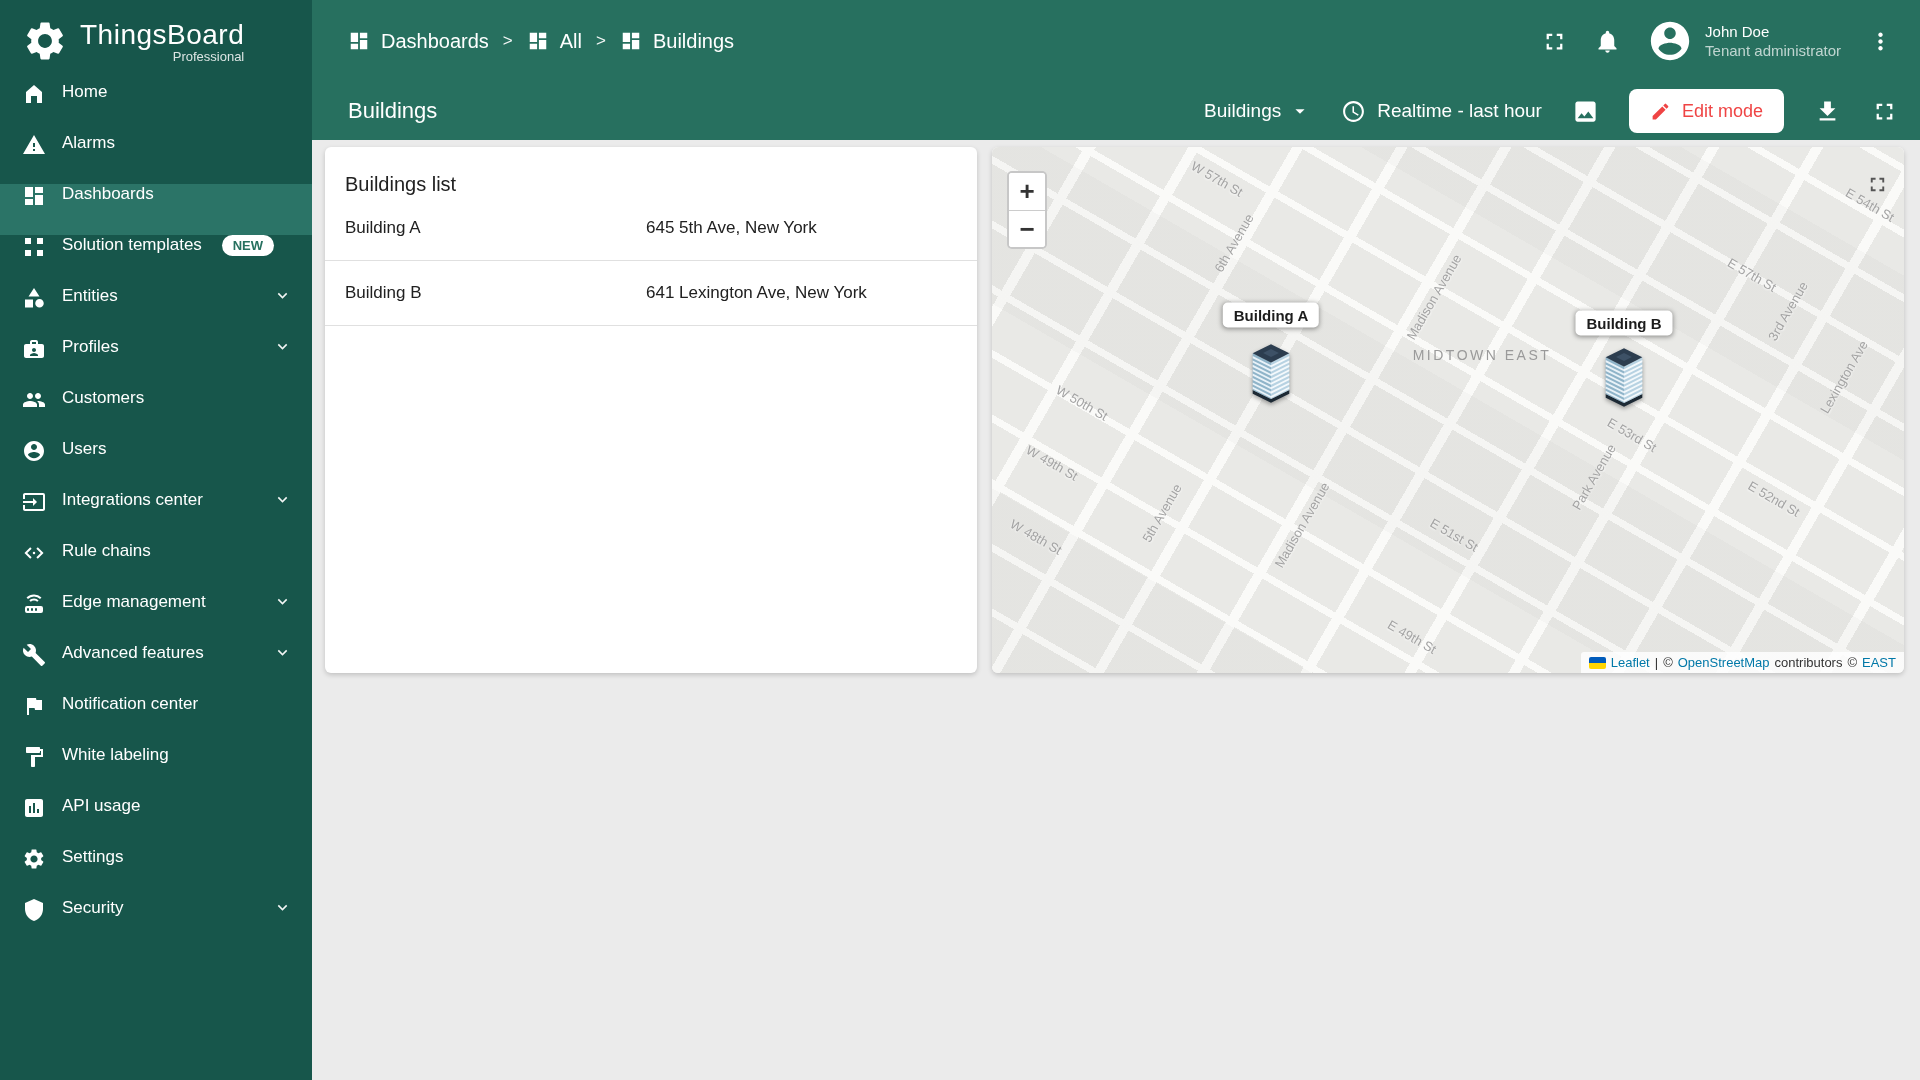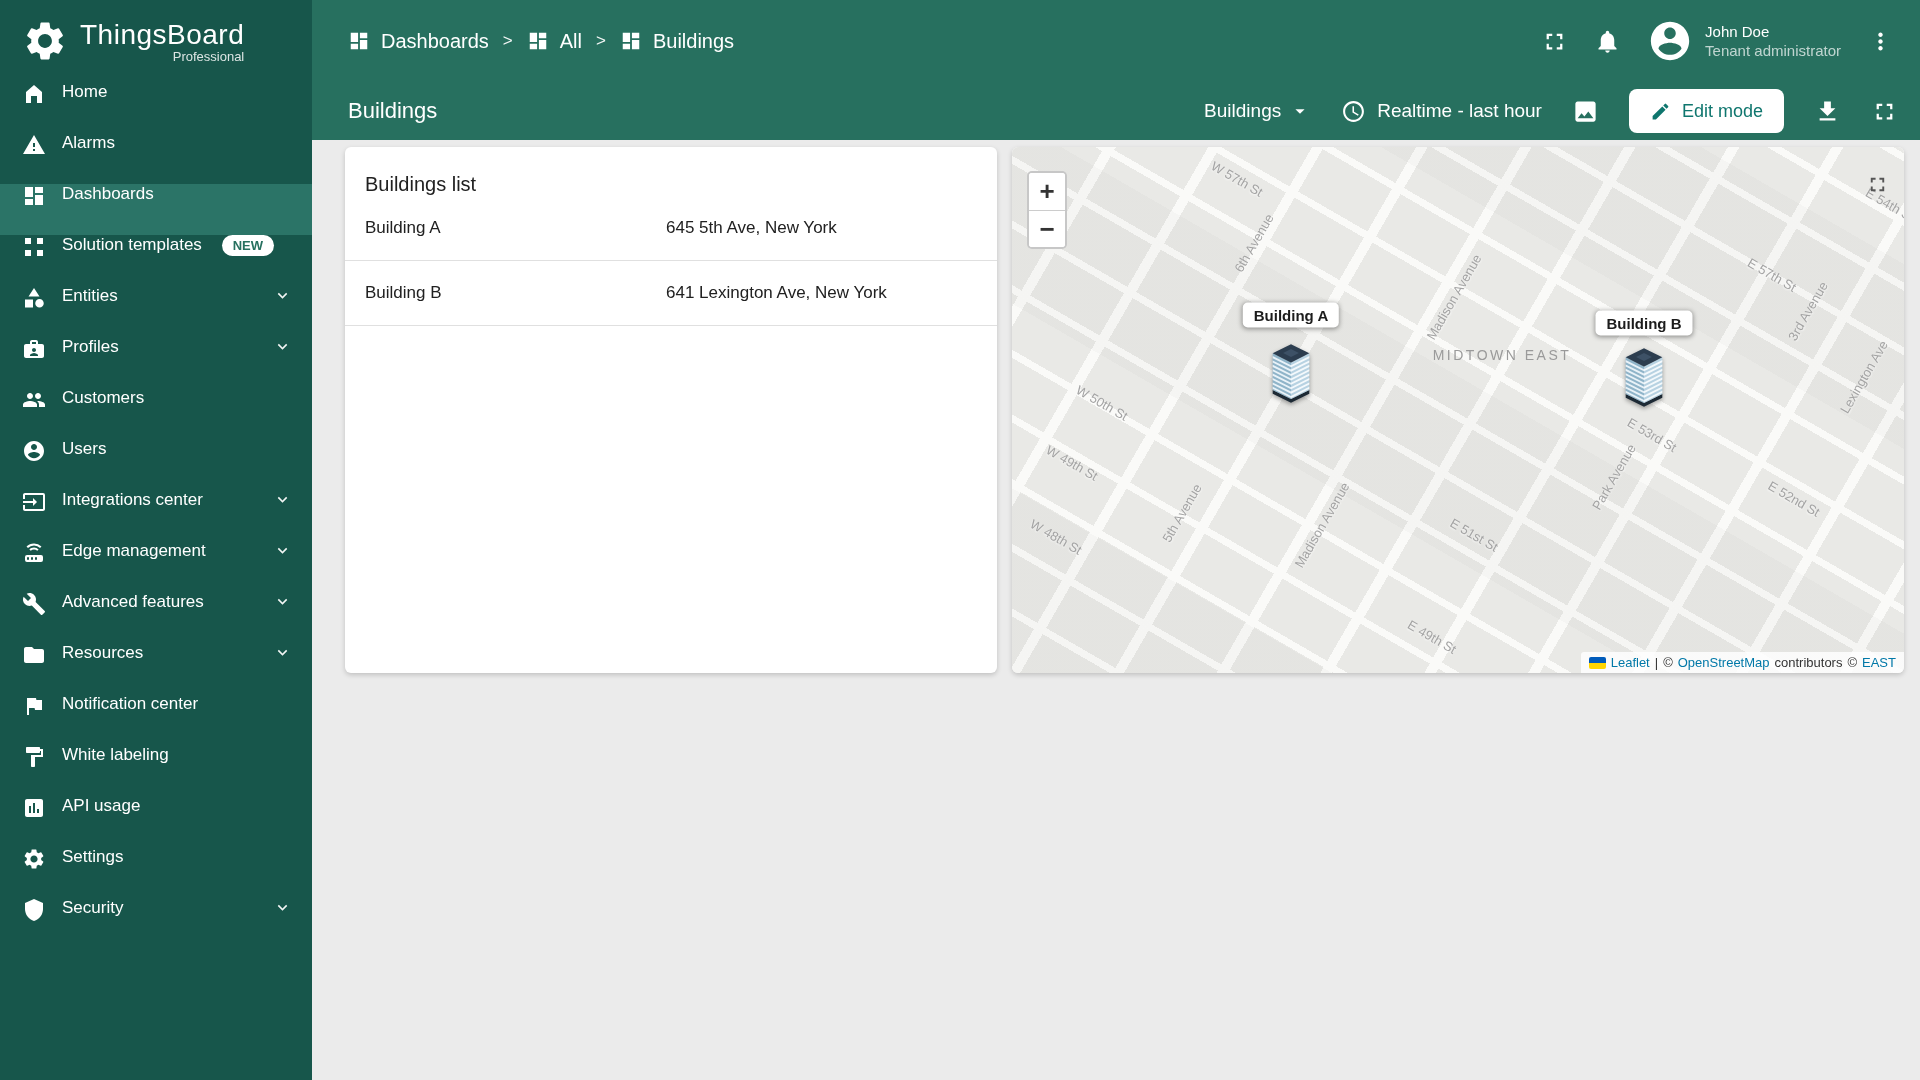--- a/index.html
+++ b/index.html
@@ -39,29 +39,29 @@
   .user-role { font-size:15px; opacity:.7; }
 
   
   .toolbar { height:58px; background:#27705F; display:flex; align-items:center; color:#fff; padding:0 22px 0 36px; }
   .toolbar-title { font-size:22px; font-weight:500; }
   .toolbar-right { margin-left:auto; display:flex; align-items:center; gap:30px; }
   .state-btn { display:flex; align-items:center; gap:8px; font-size:19px; cursor:pointer; }
   .state-btn [data-icon] { width:22px; height:22px; }
   .tw-btn { display:flex; align-items:center; gap:11px; font-size:19px; cursor:pointer; }
   .tw-btn [data-icon] { width:25px; height:25px; }
-  .edit-btn { background:#fff; color:#0f766e; border:none; border-radius:8px; height:44px; padding:0 21px; display:flex; align-items:center; gap:11px; font-size:18px; font-weight:500; font-family:"Liberation Sans",sans-serif; cursor:pointer; }
+  .edit-btn { background:#fff; color:#ef4444; border:none; border-radius:8px; height:44px; padding:0 21px; display:flex; align-items:center; gap:11px; font-size:18px; font-weight:500; font-family:"Liberation Sans",sans-serif; cursor:pointer; }
   .edit-btn [data-icon] { width:21px; height:21px; }
 
   
   .content { flex:1; background:#EBEBEB; display:flex; gap:15px; padding:7px 16px 0 13px; align-items:flex-start; }
   .widget { background:#fff; border-radius:6px; box-shadow:0 2px 5px rgba(0,0,0,.18); }
 
   
-  .list-widget { width:652px; flex:0 0 652px; height:526px; display:flex; flex-direction:column; overflow:hidden;margin-left:20px; }
+  .list-widget { width:652px; flex:0 0 652px; height:526px; display:flex; flex-direction:column; overflow:hidden; }
   .widget-title { font-size:20px; color:#212121; padding:26px 20px 0 20px; }
   .thead { display:grid; grid-template-columns:301px 1fr; padding:0 20px; height:52px; align-items:center; font-size:15px; color:#757575; border-bottom:1px solid #e0e0e0; margin-top:10px; }
   .th { display:flex; align-items:center; gap:7px; cursor:pointer; }
   .sort-arrow { font-size:16px; color:#757575; }
   .trow { display:grid; grid-template-columns:301px 1fr; padding:0 20px; height:65px; align-items:center; font-size:17px; color:#212121; border-bottom:1px solid #e0e0e0; cursor:pointer; }
   .tfoot { margin-top:auto; border-top:1px solid #e0e0e0; height:68px; position:relative; display:flex; align-items:center; color:#757575; font-size:15px; }
   .page-label { position:absolute; left:50%; transform:translateX(-50%); }
   .page-nav { position:absolute; right:34px; display:flex; gap:37px; }
   .page-nav [data-icon] { width:26px; height:26px; color:#c4c4c4; cursor:pointer; }
 
@@ -191,50 +191,45 @@
           <span class="nav-label">Integrations center</span>
           <span class="nav-chevron">
             <svg viewBox="0 0 24 24" fill="currentColor" aria-hidden="true">
               <path d="M7.41 8.59 12 13.17l4.59-4.58L18 10l-6 6-6-6 1.41-1.41z"></path>
             </svg>
           </span>
         </div>
         <div class="nav-item">
           <span class="nav-icon">
             <svg viewBox="0 0 24 24" fill="currentColor" aria-hidden="true">
+              <path d="M9.64 16.36 5.28 12l4.36-4.36L8.22 6.22 2.44 12l5.78 5.78 1.42-1.42zm4.72 0L18.72 12l-4.36-4.36 1.42-1.42L21.56 12l-5.78 5.78-1.42-1.42zM12 13.25a1.25 1.25 0 1 1 0-2.5 1.25 1.25 0 0 1 0 2.5z"></path>
+            </svg>
+          </span>
+          <span class="nav-label">Rule chains</span>
+        </div>
+        <div class="nav-item">
+          <span class="nav-icon">
+            <svg viewBox="0 0 24 24" fill="currentColor" aria-hidden="true">
               <path d="M12 4.5a8.5 8.5 0 0 1 6.04 2.5l1.42-1.42A10.5 10.5 0 0 0 12 2.5c-2.9 0-5.52 1.17-7.46 3.08L5.96 7A8.5 8.5 0 0 1 12 4.5zm0 4a4.5 4.5 0 0 1 3.2 1.33l1.42-1.42A6.5 6.5 0 0 0 12 6.5c-1.79 0-3.42.73-4.62 1.91L8.8 9.83A4.5 4.5 0 0 1 12 8.5zm7 5.5H5a2 2 0 0 0-2 2v3a2 2 0 0 0 2 2h14a2 2 0 0 0 2-2v-3a2 2 0 0 0-2-2zM7 18.75H5v-2.5h2v2.5zm4 0H9v-2.5h2v2.5zm4 0h-2v-2.5h2v2.5z"></path>
             </svg>
           </span>
           <span class="nav-label">Edge management</span>
           <span class="nav-chevron">
             <svg viewBox="0 0 24 24" fill="currentColor" aria-hidden="true">
               <path d="M7.41 8.59 12 13.17l4.59-4.58L18 10l-6 6-6-6 1.41-1.41z"></path>
             </svg>
           </span>
         </div>
         <div class="nav-item">
           <span class="nav-icon">
             <svg viewBox="0 0 24 24" fill="currentColor" aria-hidden="true">
               <path d="M22.7 19 13.6 9.9c.9-2.3.4-5-1.5-6.9-2-2-5-2.4-7.4-1.3L9 6 6 9 1.6 4.7C.4 7.1.9 10.1 2.9 12.1c1.9 1.9 4.6 2.4 6.9 1.5l9.1 9.1c.4.4 1 .4 1.4 0l2.3-2.3c.5-.4.5-1.1.1-1.4z"></path>
             </svg>
           </span>
           <span class="nav-label">Advanced features</span>
-          <span class="nav-chevron">
-            <svg viewBox="0 0 24 24" fill="currentColor" aria-hidden="true">
-              <path d="M7.41 8.59 12 13.17l4.59-4.58L18 10l-6 6-6-6 1.41-1.41z"></path>
-            </svg>
-          </span>
-        </div>
-        <div class="nav-item">
-          <span class="nav-icon">
-            <svg viewBox="0 0 24 24" fill="currentColor" aria-hidden="true">
-              <path d="M10 4H4c-1.1 0-2 .9-2 2v12c0 1.1.9 2 2 2h16c1.1 0 2-.9 2-2V8c0-1.1-.9-2-2-2h-8l-2-2z"></path>
-            </svg>
-          </span>
-          <span class="nav-label">Resources</span>
           <span class="nav-chevron">
             <svg viewBox="0 0 24 24" fill="currentColor" aria-hidden="true">
               <path d="M7.41 8.59 12 13.17l4.59-4.58L18 10l-6 6-6-6 1.41-1.41z"></path>
             </svg>
           </span>
         </div>
         <div class="nav-item">
           <span class="nav-icon">
             <svg viewBox="0 0 24 24" fill="currentColor" aria-hidden="true">
               <path d="M14.4 6 14 4H5v17h2v-7h5.6l.4 2h7V6h-5.6z"></path>

